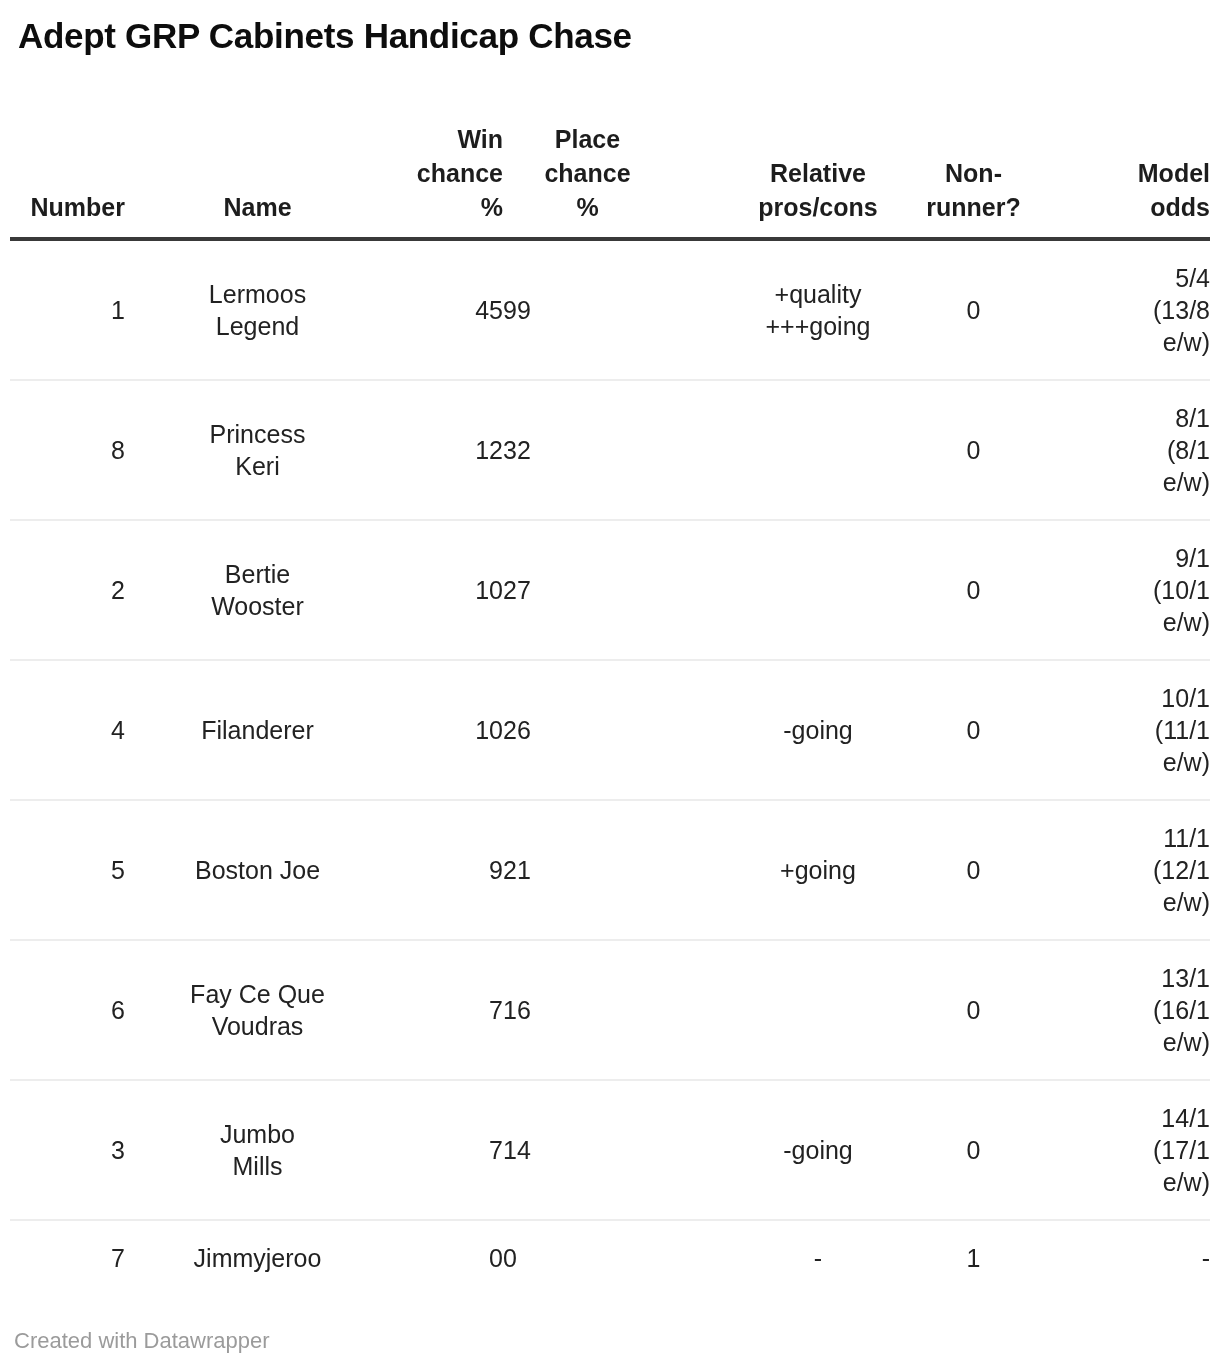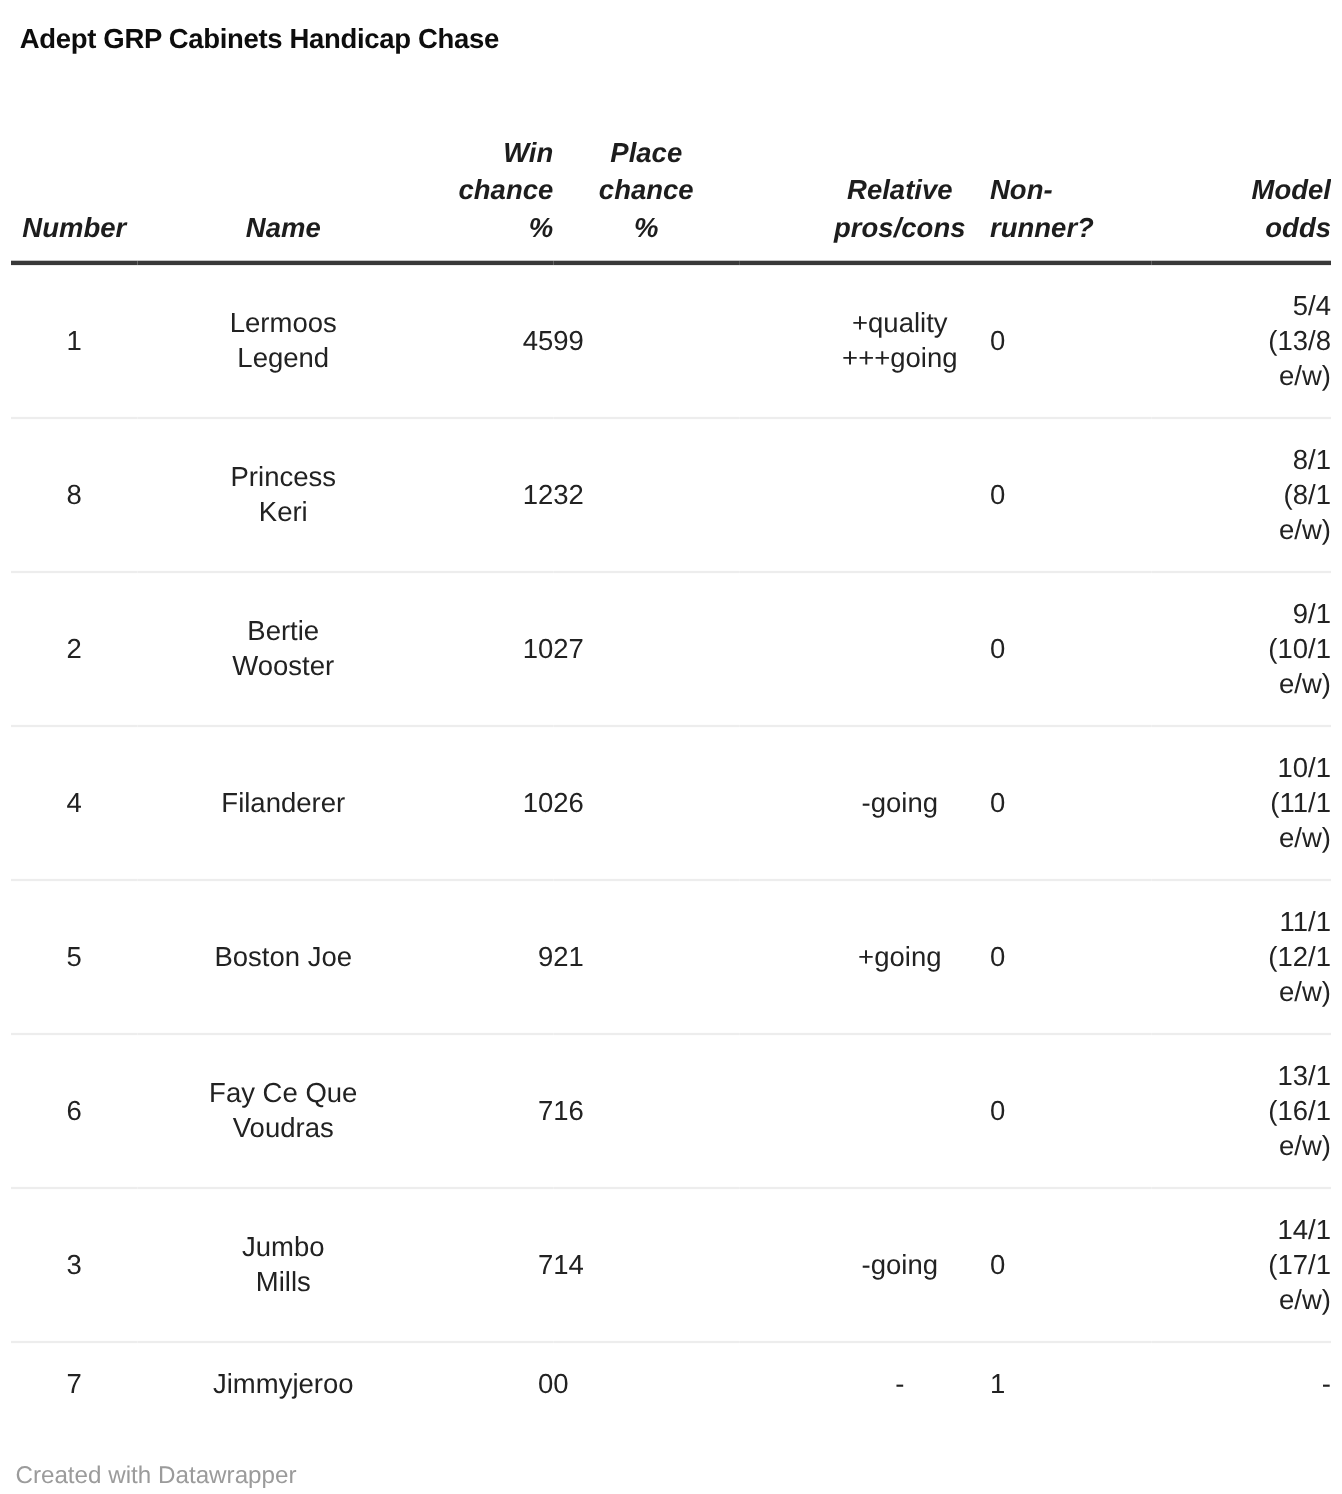--- a/index.html
+++ b/index.html
@@ -10,21 +10,21 @@
     color: #222222;
   }
   .page {
     width: 1220px;
     min-height: 1358px;
     box-sizing: border-box;
     padding-bottom: 10px;
     background: #ffffff;
   }
   .title {
-    font-size: 25px;
+    font-size: 35px;
     line-height: 44px;
     font-weight: bold;
     color: #0d0d0d;
     margin: 14px 14px 0 18px;
     letter-spacing: -0.3px;
   }
   table.dw-table {
     border-collapse: collapse;
     table-layout: fixed;
     width: 1200px;
@@ -37,37 +37,36 @@
     white-space: pre-line;
     overflow: hidden;
   }
   table.dw-table th {
     vertical-align: bottom;
     font-weight: bold;
     line-height: 34px;
     padding: 0 0 13px 0;
     border-bottom: 4px solid #393939;
     color: #1d1d1d;
-    font-style: italic;
   }
   table.dw-table td {
     vertical-align: middle;
     font-weight: normal;
     line-height: 32px;
     padding: 21px 0;
   }
   tbody tr + tr td {
     border-top: 2px solid #ededed;
   }
-  .c-number   { text-align: center; }
+  .c-number   { text-align: right; }
   .c-name     { text-align: center;  padding-left: 60px !important; }
   .c-win      { text-align: right; }
   .c-place    { }
   .c-pros     { text-align: center;  padding-left: 64px !important; }
-  .c-nonrun   { text-align: left; }
+  .c-nonrun   { text-align: center; }
   .c-odds     { text-align: right;  padding-left: 66px !important; }
   th.c-name   { padding-bottom: 13px !important; }
   th.c-pros   { padding-bottom: 13px !important; }
   th.c-odds   { padding-bottom: 13px !important; }
   td.c-name, td.c-pros, td.c-odds { padding-top: 21px; padding-bottom: 21px; }
   .attribution {
     font-size: 22px;
     line-height: 24px;
     color: #9b9b9b;
     margin: 34px 0 0 14px;

